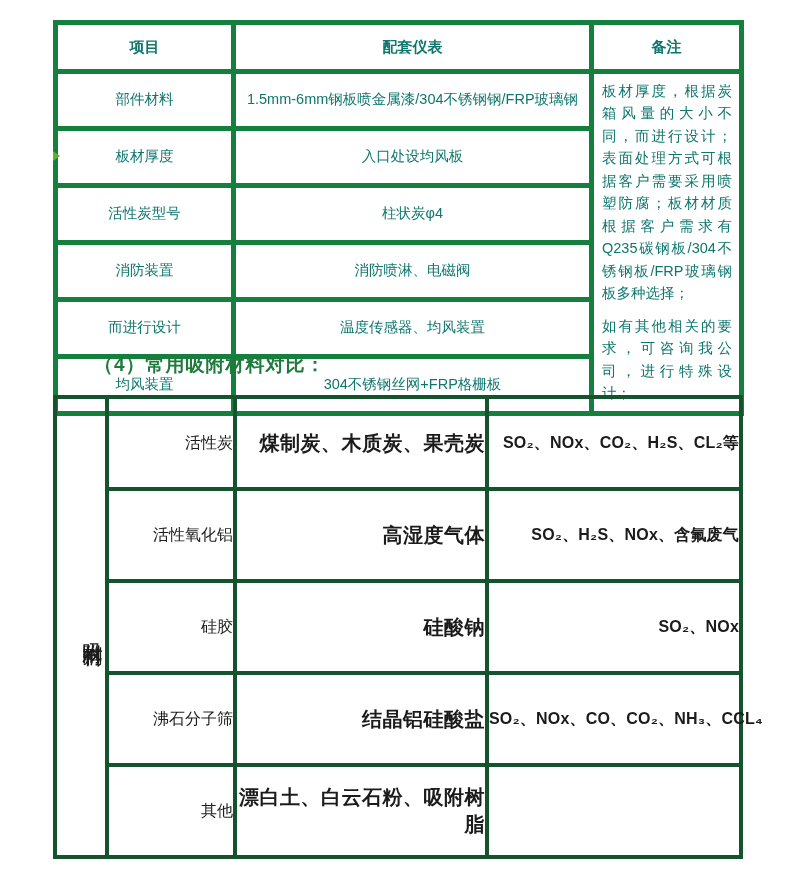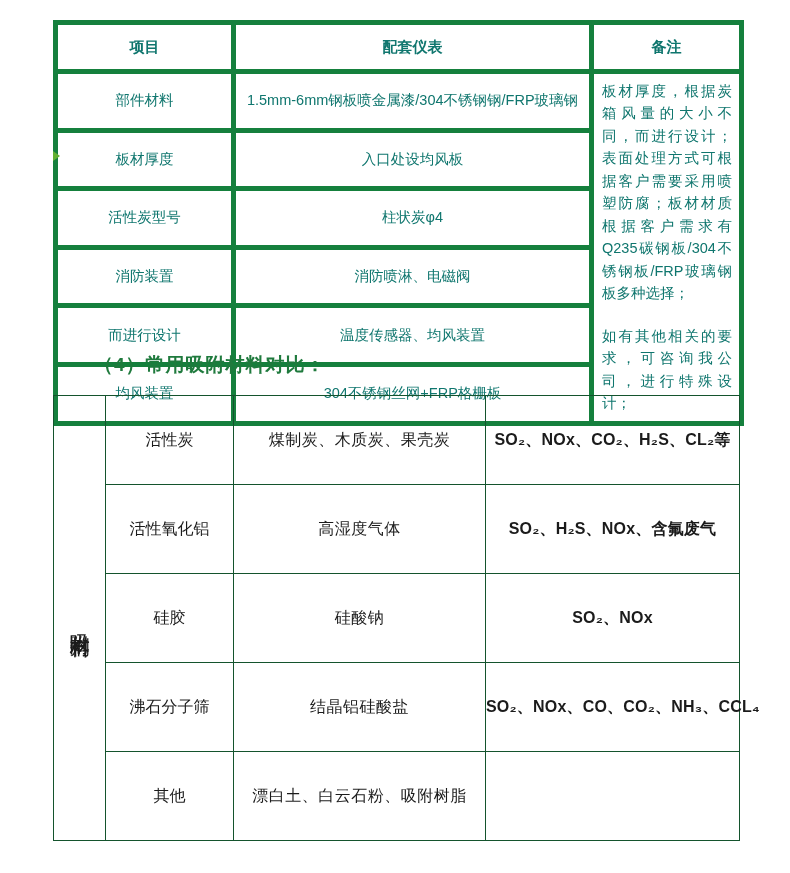--- a/index.html
+++ b/index.html
@@ -57,21 +57,21 @@
     font-size: 13px;
     line-height: 1.55;
     letter-spacing: 0px;
     color: #1b1b1b;
   }
   .note-cell p {
     margin: 0;
     text-align: justify;
     text-justify: inter-ideograph;
   }
-  .note-cell p + p { margin-top: 20px; }
+  .note-cell p + p { margin-top: 10px; }
 
   
   .green-mark {
     position: absolute;
     left: -0px;
     top: 131px;
     width: 0;
     height: 0;
     border-left: 7px solid #63b032;
     border-top: 5px solid transparent;
@@ -97,22 +97,22 @@
     left: 53px;
     top: 395px;
     width: 686px;
   }
   table.t2 {
     border-collapse: collapse;
     width: 100%;
     table-layout: fixed;
   }
   table.t2 td {
-    border: 1px solid #14532d;
-    text-align: center;
+    border: 4px solid #14532d;
+    text-align: right;
     vertical-align: middle;
     font-size: 16px;
     color: #1b1b1b;
     height: 88px;
     padding: 0;
   }
   .t2 .c0 { width: 52px; }
   .t2 .c1 { width: 128px; }
   .t2 .c2 { width: 252px; }
   .t2 .c3 { width: 254px; }
@@ -128,21 +128,21 @@
   }
   .vlabel-cell { padding: 0 !important; }
 
   .gas {
     font-size: 15px;
     letter-spacing: 0.2px;
     white-space: nowrap;
     font-weight: bold;
   }
   .t2 .mat { font-size: 16px; }
-  .t2 .desc { font-size: 16px; letter-spacing: 0.5px; }
+  .t2 .desc { font-size: 20px; letter-spacing: 0.5px; font-weight: bold; }
 </style>
 </head>
 <body>
 
 <div class="table1-wrap">
   <div class="green-mark"></div>
   <table class="t1">
     <colgroup>
       <col class="col-a">
         <col class="col-b">

